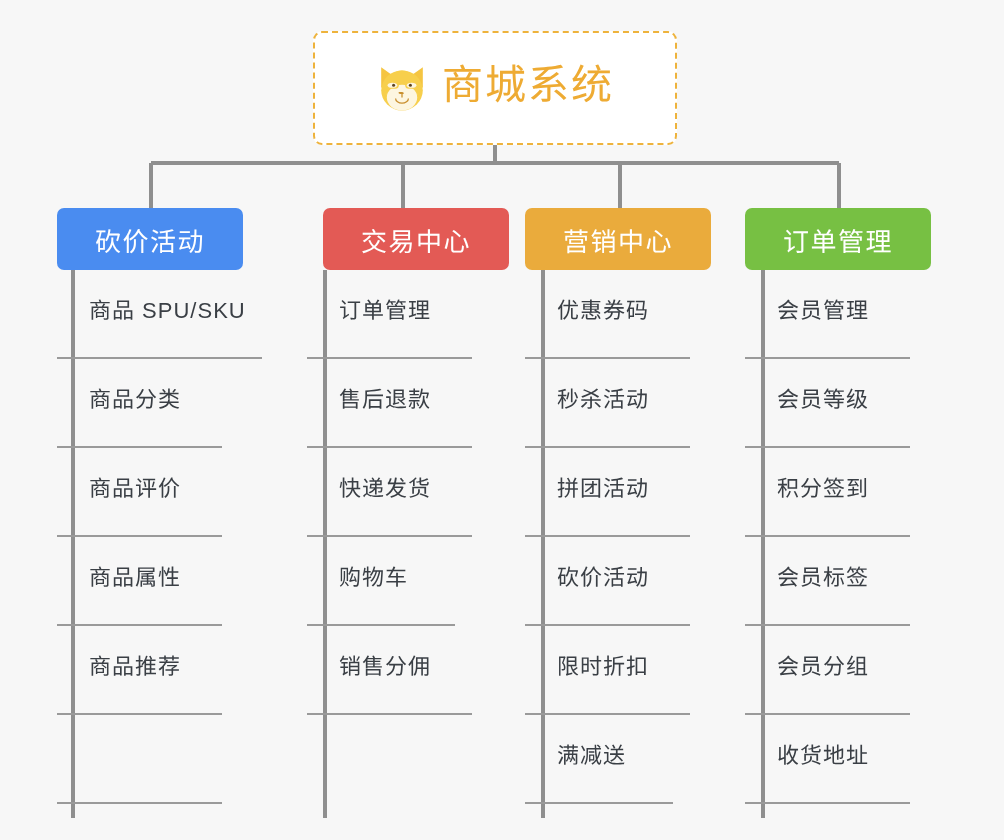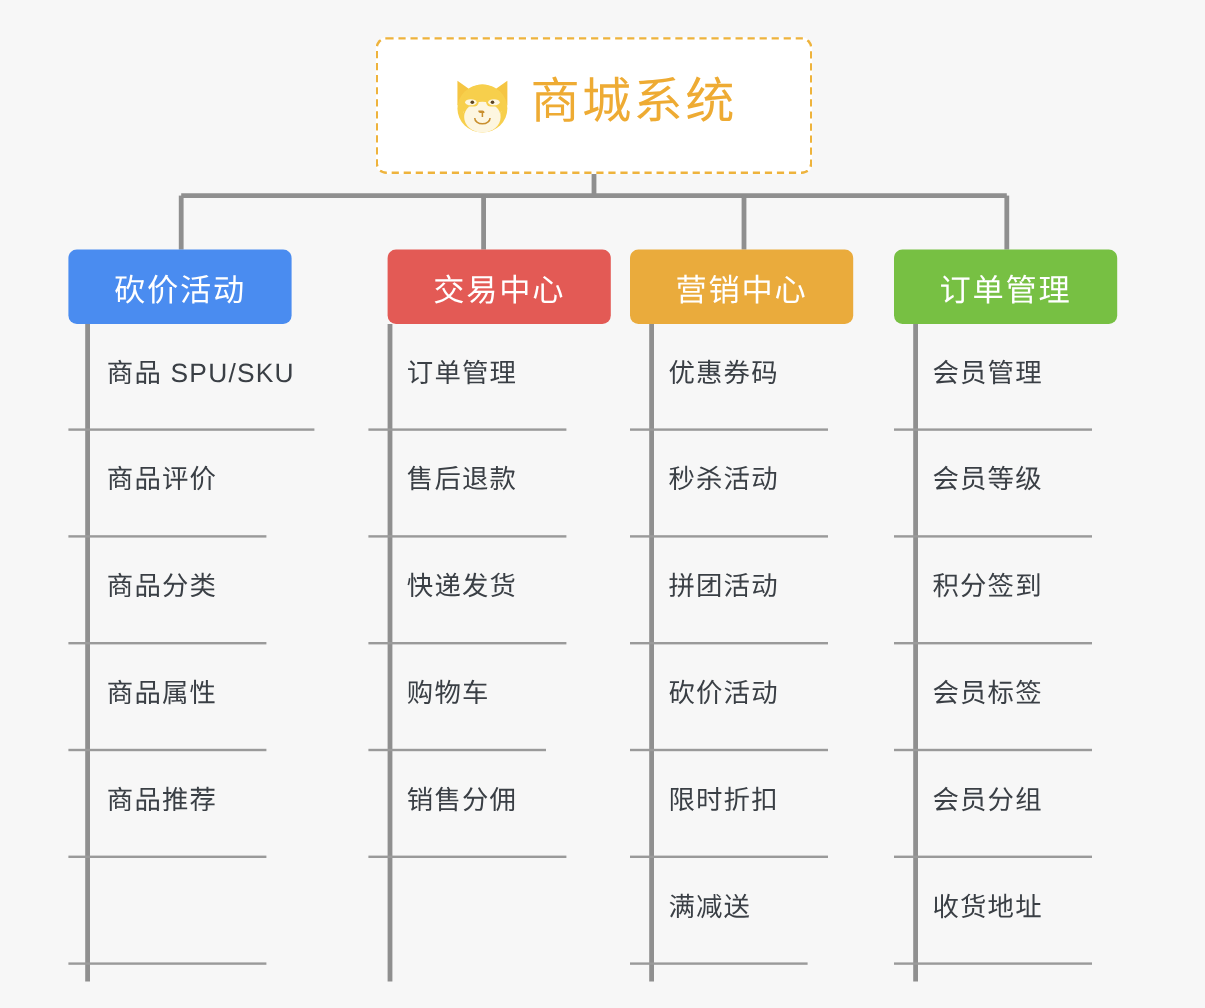--- a/index.html
+++ b/index.html
@@ -182,25 +182,25 @@
     <div class="column col-0">
       <div class="cat-header" style="background: rgb(74, 140, 240);">
         <span>砍价活动</span>
       </div>
       <div class="leaf-list">
         <div class="leaf-item leaf-wide">
           <span class="leaf-label">商品 SPU/SKU</span>
           <span class="leaf-rule"></span>
         </div>
         <div class="leaf-item">
+          <span class="leaf-label">商品分类</span>
+          <span class="leaf-rule"></span>
+        </div>
+        <div class="leaf-item">
           <span class="leaf-label">商品评价</span>
-          <span class="leaf-rule"></span>
-        </div>
-        <div class="leaf-item">
-          <span class="leaf-label">商品分类</span>
           <span class="leaf-rule"></span>
         </div>
         <div class="leaf-item">
           <span class="leaf-label">商品属性</span>
           <span class="leaf-rule"></span>
         </div>
         <div class="leaf-item">
           <span class="leaf-label">商品推荐</span>
           <span class="leaf-rule"></span>
         </div>

